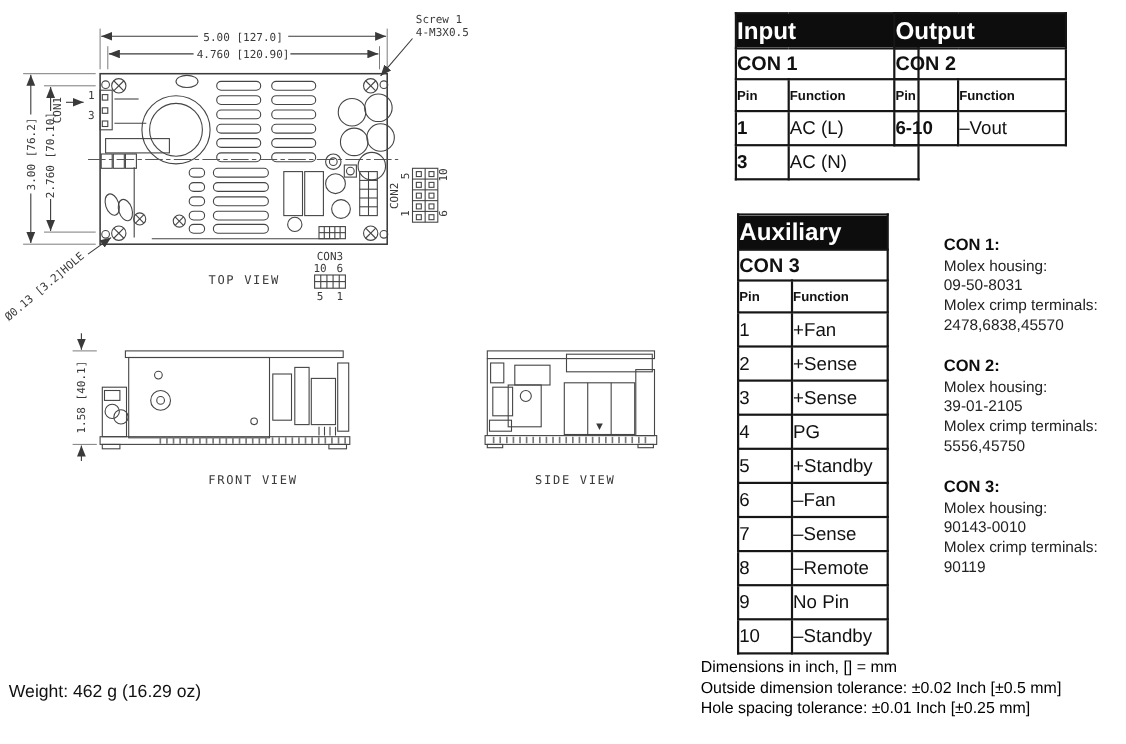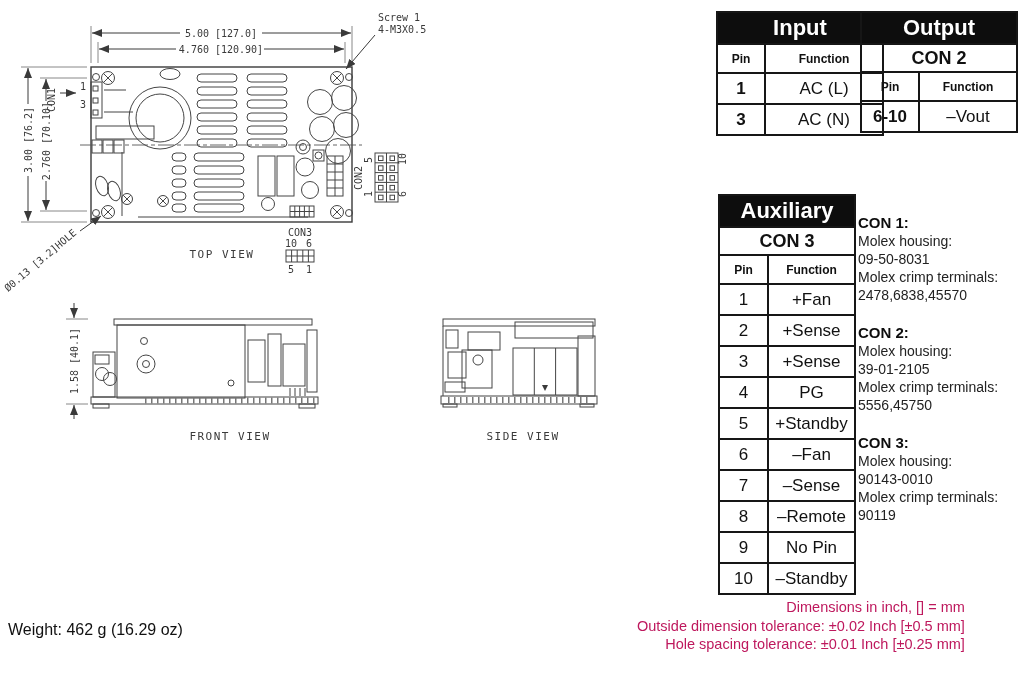--- a/index.html
+++ b/index.html
@@ -6,33 +6,33 @@
   .page{position:relative;width:1024px;height:676px;background:#fff;overflow:hidden;
         font-family:"Liberation Sans",sans-serif;color:#1a1a1a;}
   svg text{font-family:"DejaVu Sans Mono",monospace;fill:#3a3a3a;}
   svg .cad{font-size:10px;}
   svg .cap{font-size:11px;letter-spacing:1.5px;}
   svg .ln{stroke:#454545;stroke-width:1;fill:none;}
   svg .ln2{stroke:#3a3a3a;stroke-width:1.4;fill:none;}
   svg .thin{stroke:#6a6a6a;stroke-width:0.8;fill:none;}
   svg .dim{stroke:#3a3a3a;stroke-width:1;fill:none;}
   
-  .spec{position:absolute;border-collapse:collapse;table-layout:fixed;text-align:center;color:#111;margin-left:48px;}
+  .spec{position:absolute;border-collapse:collapse;table-layout:fixed;text-align:left;color:#111;}
   .spec td{border:2px solid #161616;padding:0;overflow:hidden;}
   .spec .title td{background:#0d0d0d;color:#fff;font-weight:bold;font-size:22px;height:30px;}
   .spec .con td{font-weight:bold;font-size:18px;height:26px;}
   .spec .head td{font-weight:bold;font-size:12px;height:27px;}
   .spec .row td{font-size:17px;height:29px;}
   .spec .pinb{font-weight:bold;}
   
   .coninfo{position:absolute;left:858px;top:213px;width:170px;font-size:14px;line-height:18px;color:#222;}
   .coninfo .blk{margin-bottom:19px;}
   .coninfo h4{margin:0;padding:0;font-size:15px;line-height:19px;color:#0d0d0d;}
   
-  .notes{position:absolute;left:637px;top:598px;font-size:14.5px;line-height:18.5px;color:#be185d;text-align:right;}
+  .notes{position:absolute;left:637px;top:598px;font-size:14.5px;line-height:18.5px;color:#000000;}
   .weight{position:absolute;left:8px;top:621px;font-size:16px;color:#111;}
   .weight b{font-weight:normal;}
 </style>
 </head>
 <body>
 
 <div class="page">
 
   
   <svg width="660" height="470" viewBox="0 0 660 470">
@@ -294,20 +294,23 @@
   
   <table class="spec" style="left:668px;top:11px;width:168px">
     <colgroup>
         <col style="width:48px">
         <col>
       </colgroup>
     <tbody>
         <tr class="title">
           <td colspan="2">Input</td>
         </tr>
+    <tr class="con">
+          <td colspan="2">CON 1</td>
+        </tr>
     <tr class="head">
       <td>Pin</td>
       <td>Function</td>
     </tr>
     <tr class="row">
       <td class="pinb">1</td>
       <td>AC (L)</td>
     </tr>
     <tr class="row">
       <td class="pinb">3</td>

